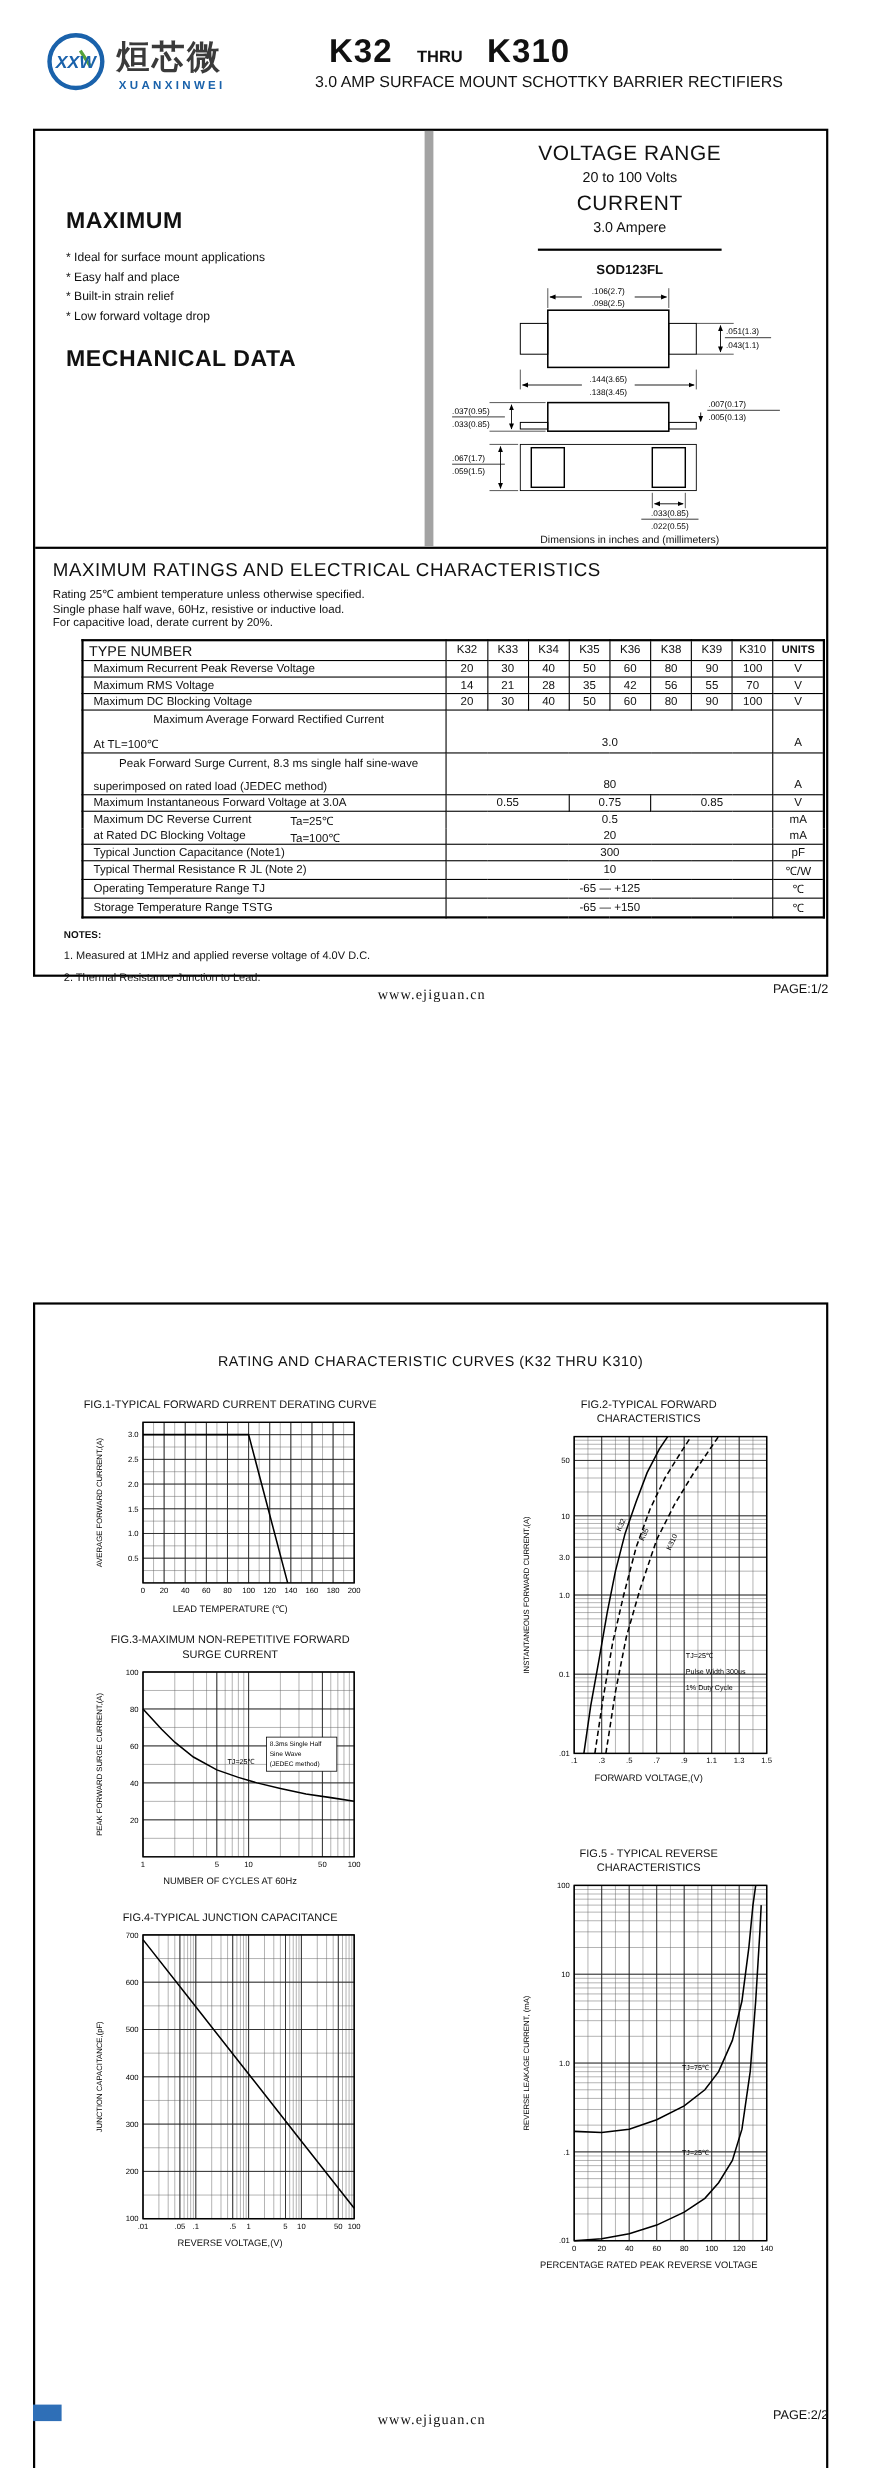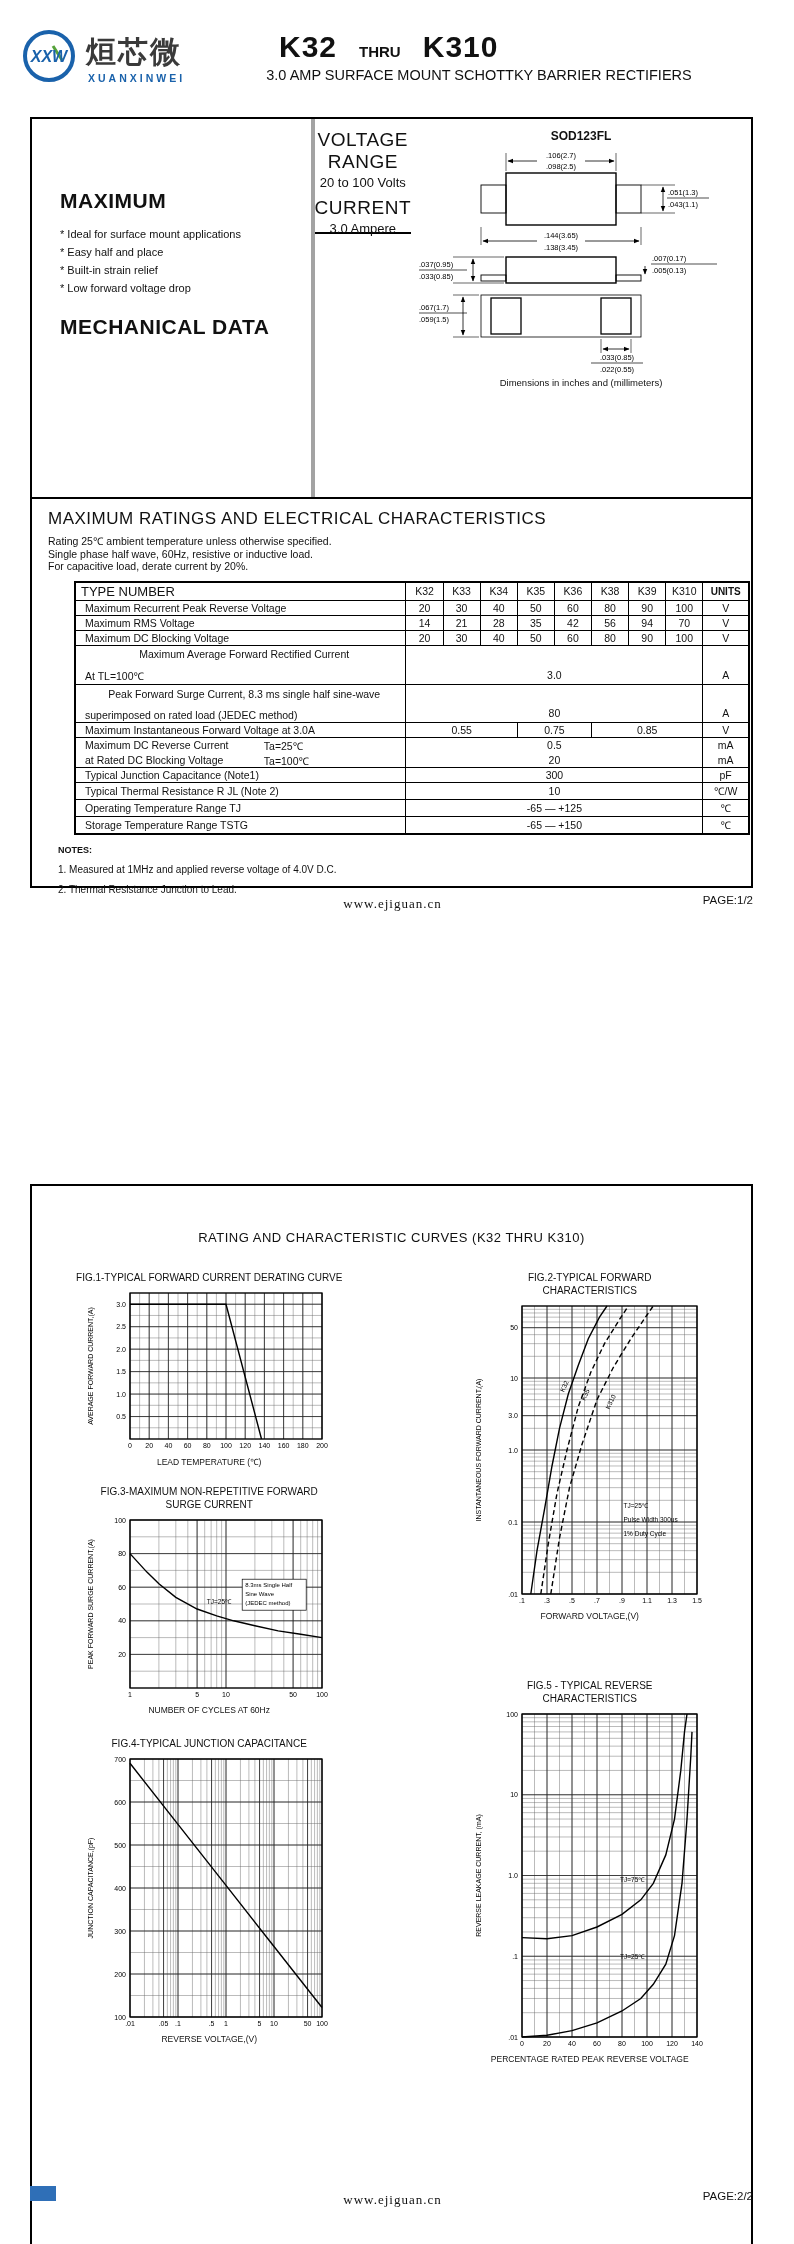--- a/index.html
+++ b/index.html
@@ -1,39 +1,39 @@
 <!DOCTYPE html>
 <html><head>
 <meta charset="utf-8">
 <style>
   html,body{margin:0;padding:0;background:#fff;}
   body{font-family:"Liberation Sans",sans-serif;color:#111;}
   .doc{position:relative;width:794px;height:2244px;background:#fff;overflow:hidden;}
   svg{font-family:"Liberation Sans",sans-serif;}
 
   
-  .p1-header{position:absolute;left:14px;top:20px;width:725px;height:96px;}
+  .p1-header{position:absolute;left:34px;top:20px;width:725px;height:96px;}
   .logo{position:absolute;left:6px;top:6px;width:230px;height:80px;}
   .logo-cn{position:absolute;left:66px;top:6px;font-size:30px;font-weight:bold;color:#3a3a3a;letter-spacing:2px;}
   .logo-en{position:absolute;left:68px;top:46px;font-size:10.5px;font-weight:bold;color:#1a62ab;letter-spacing:3px;}
   .title-block{position:absolute;left:170px;top:10px;width:590px;}
   .title-line{text-align:left;padding-left:95px;white-space:nowrap;}
   .part-number{font-size:30px;font-weight:bold;letter-spacing:1px;}
   .thru{font-size:15px;font-weight:bold;margin:0 22px;}
   .subtitle{text-align:center;font-size:14.5px;margin-top:3px;}
 
   
   .p1-box{position:absolute;left:30px;top:117px;width:723px;height:771px;border:2px solid #000;box-sizing:border-box;}
   .p1-top{display:flex;height:380px;border-bottom:2px solid #000;box-sizing:border-box;}
   .left-col{width:354px;box-sizing:border-box;padding:70px 10px 0 28px;}
   .sec-heading{font-size:21px;font-weight:bold;letter-spacing:0.5px;}
   .bullets{margin-top:12px;}
   .bullets div{font-size:11px;line-height:18px;}
   .mech-heading{margin-top:18px;}
-  .right-col{flex:1;border-left:4px solid #a3a3a3;display:flex;flex-direction:row;box-sizing:border-box;}
+  .right-col{flex:1;border-left:8px solid #a3a3a3;display:flex;flex-direction:column;box-sizing:border-box;align-items:center;}
   .vr-block{height:115px;border-bottom:2px solid #000;box-sizing:border-box;text-align:center;padding-top:10px;}
   .vr-label,.cur-label{font-size:19px;letter-spacing:0.5px;}
   .vr-value,.cur-value{font-size:13px;margin-top:2px;}
   .cur-label{margin-top:7px;}
   .pkg-block{flex:1;text-align:center;padding-top:10px;}
   .pkg-name{font-size:12px;font-weight:bold;}
   .pkg-svg{display:block;margin:2px auto 0;}
   .pkg-caption{font-size:9.5px;margin-top:2px;}
 
   
@@ -228,21 +228,21 @@
               <td class="unit">V</td>
             </tr>
             <tr>
               <td class="lbl">Maximum RMS Voltage</td>
               <td class="val">14</td>
               <td class="val">21</td>
               <td class="val">28</td>
               <td class="val">35</td>
               <td class="val">42</td>
               <td class="val">56</td>
-              <td class="val">94</td>
+              <td class="val">55</td>
               <td class="val">70</td>
               <td class="unit">V</td>
             </tr>
             <tr>
               <td class="lbl">Maximum DC Blocking Voltage</td>
               <td class="val">20</td>
               <td class="val">30</td>
               <td class="val">40</td>
               <td class="val">50</td>
               <td class="val">60</td>

